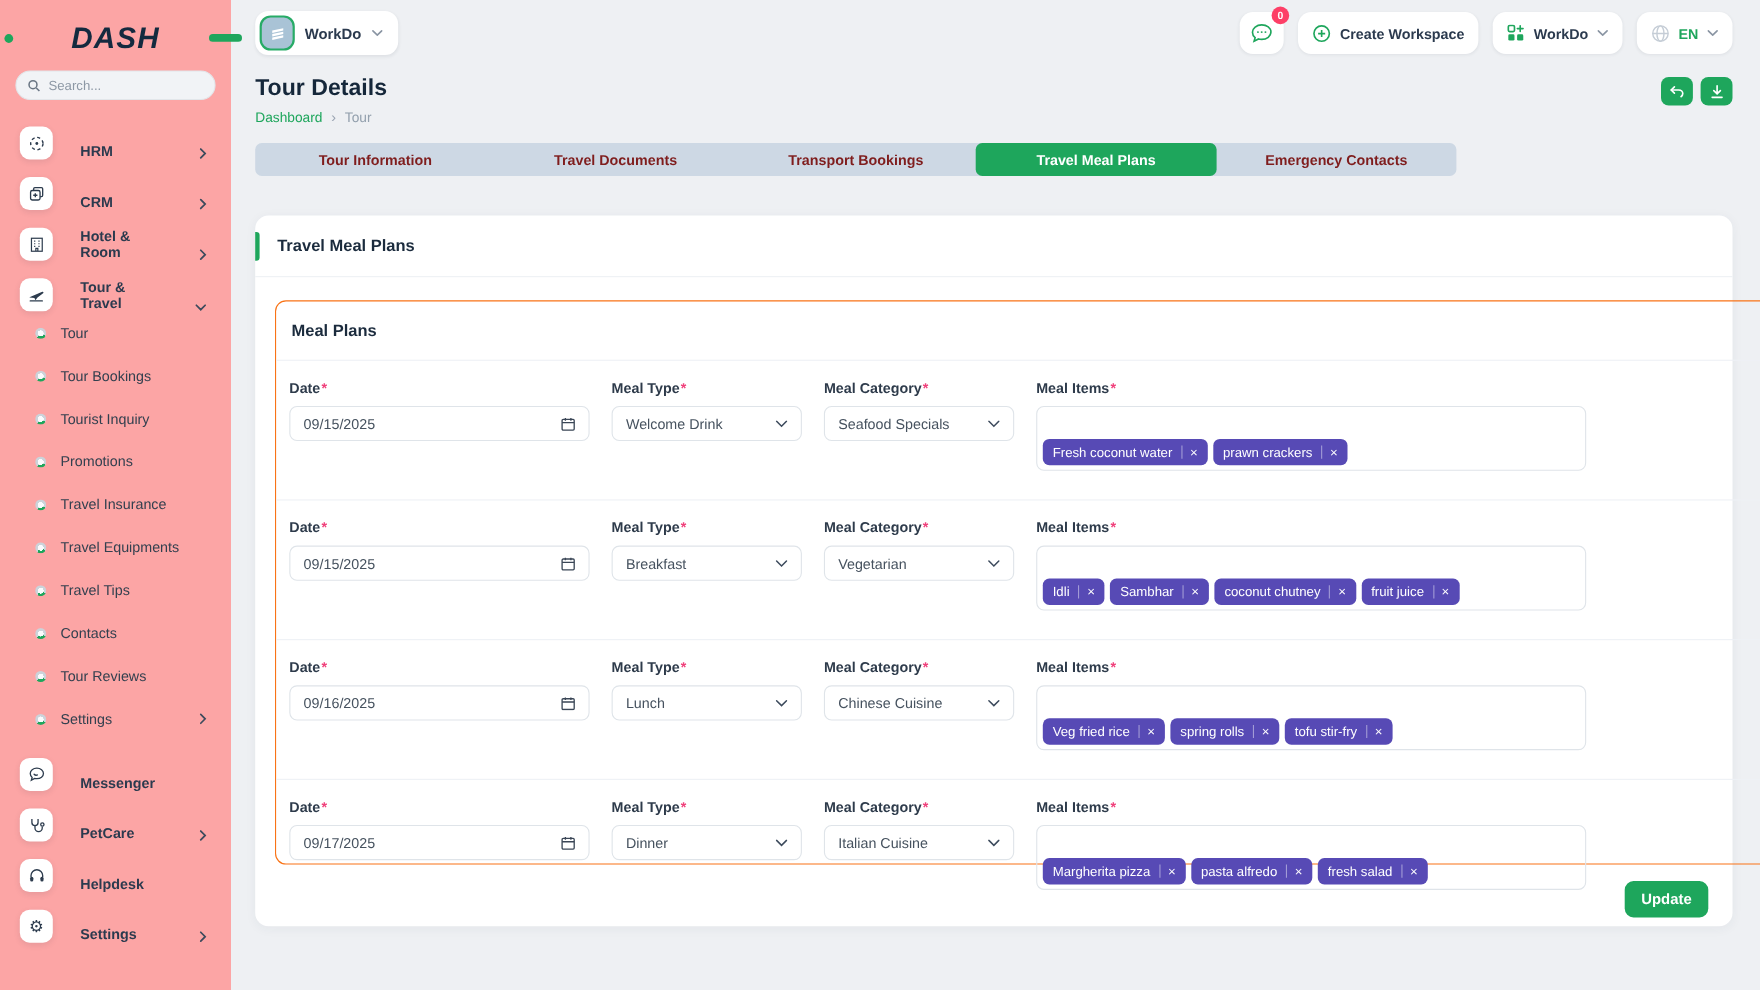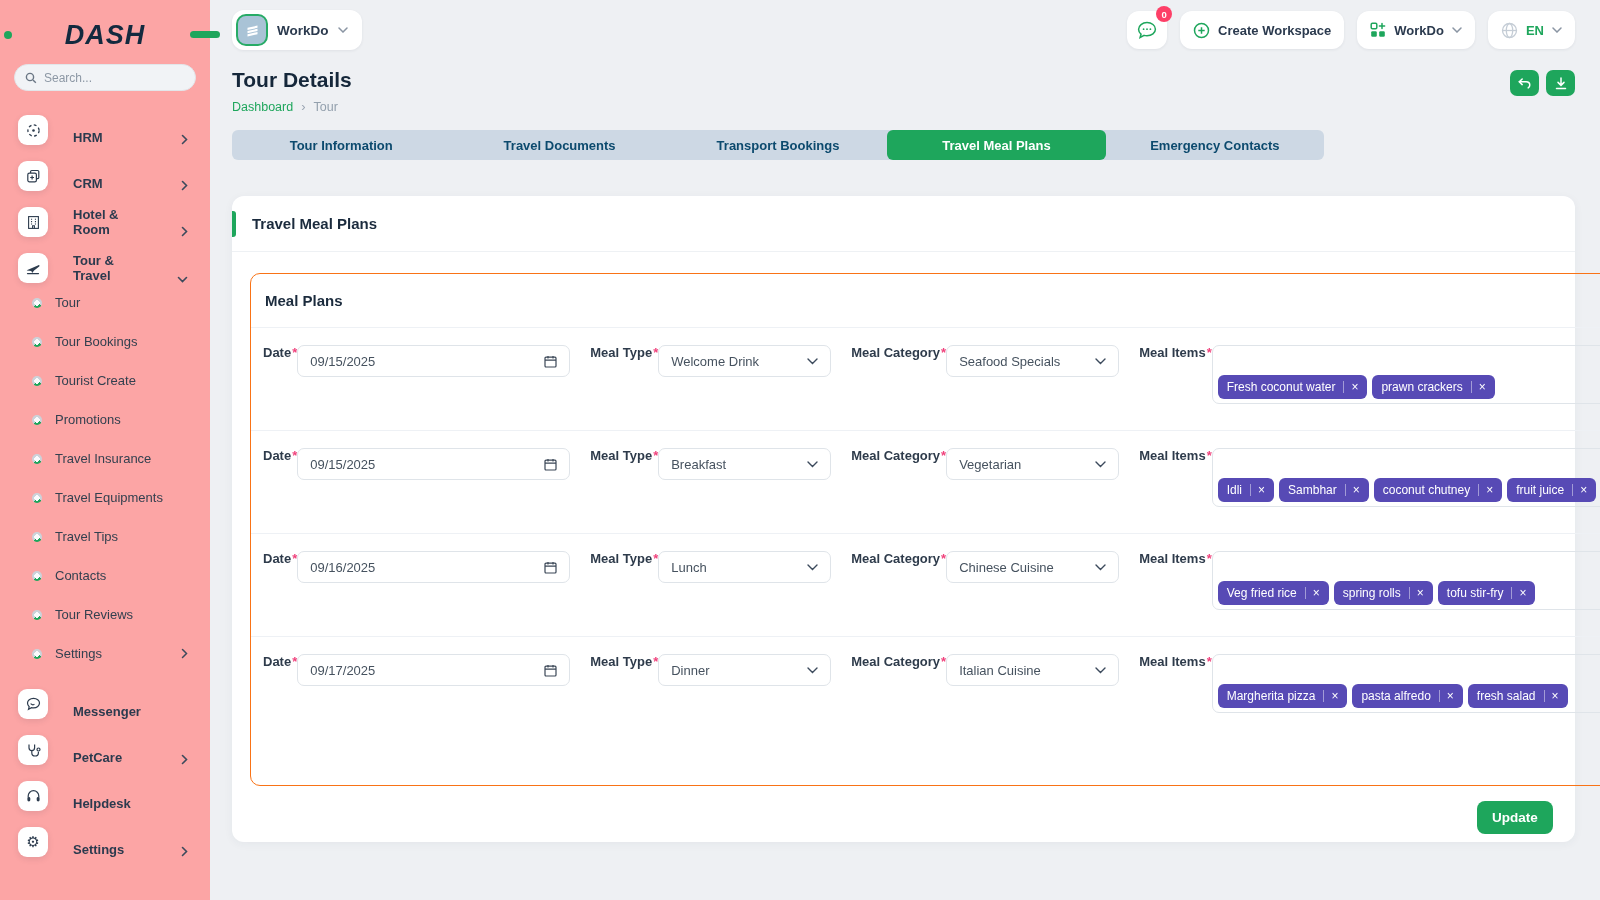--- a/index.html
+++ b/index.html
@@ -45,36 +45,36 @@
   .title-row { display:flex; align-items:flex-start; justify-content:space-between; margin-top:18px; }
   .page-title { font-size:21px; font-weight:700; color:#15273a; }
   .breadcrumb { margin-top:7px; display:flex; align-items:center; gap:8px; font-size:12.5px; }
   .bc-link { color:#1ea65c; cursor:pointer; }
   .bc-sep { color:#9aa4b2; font-size:13px; }
   .bc-current { color:#93a0ad; }
   .title-actions { display:flex; gap:7px; margin-top:2px; }
   .sq-btn { width:29px; height:26px; background:#1ea65c; border:none; border-radius:7px; display:flex; align-items:center; justify-content:center; cursor:pointer; }
 
   .tabs { margin-top:16px; width:1092px; height:30px; background:#cdd8e4; border-radius:6px; display:flex; }
-  .tab { flex:1; display:flex; align-items:center; justify-content:center; font-size:13px; font-weight:600; color:#0c4a6e; cursor:pointer; border-radius:6px; }
+  .tab { flex:1; display:flex; align-items:center; justify-content:center; font-size:13px; font-weight:600; color:#7f1d1d; cursor:pointer; border-radius:6px; }
   .tab.active { background:#1ea65c; color:#fff; }
 
   .card { margin-top:36px; width:1343px; height:646px; background:#fff; border-radius:12px; box-shadow:0 2px 10px rgba(40,50,70,.05); position:relative; }
   .card-head { height:56px; display:flex; align-items:center; border-bottom:1px solid #eef1f4; position:relative; }
   .accent { position:absolute; left:0; top:15px; width:4px; height:26px; background:#1ea65c; border-radius:0 3px 3px 0; }
   .card-title { font-size:15px; font-weight:700; margin-left:20px; color:#1b2b3d; }
 
   .inner-box { margin:21px 17px 0 18px; width:1534px; height:513px; border:1px solid #f97316; border-radius:10px; }
   .box-head { height:54px; display:flex; align-items:center; justify-content:space-between; padding:0 12px 0 14px; border-bottom:1px solid #eef1f5; }
   .box-title { font-size:15px; font-weight:700; color:#1b2b3d; }
   .add-btn { width:27px; height:27px; background:#1ea65c; color:#fff; border:none; border-radius:7px; font-size:17px; font-weight:600; display:flex; align-items:center; justify-content:center; cursor:pointer; line-height:1; }
 
   .mp-row { display:flex; align-items:flex-start; padding:17px 12px 26px 12px; border-bottom:1px solid #eef1f5; }
   .mp-row:last-child { border-bottom:none; }
-  .fgroup { display:flex; flex-direction:row; }
+  .fgroup { display:flex; flex-direction:column; }
   .fgroup + .fgroup { margin-left:20px; }
   .flabel { font-size:13px; font-weight:700; color:#2e3b4b; margin-bottom:9px; }
   .req { color:#f0427c; margin-left:1px; }
   .fld { border:1px solid #dfe4e9; border-radius:7px; background:#fff; height:32px; display:flex; align-items:center; font-size:13px; color:#46525f; }
   .date-fld { width:273px; padding:0 12px; justify-content:space-between; }
   .date-fld input { border:none; outline:none; font-size:13px; color:#46525f; width:190px; font-family:"Liberation Sans", sans-serif; background:transparent; }
   .sel { width:173px; padding:0 12px; justify-content:space-between; cursor:pointer; }
   .items-fld { width:500px; min-height:34px; border:1px solid #dfe4e9; border-radius:7px; padding:4px 5px; display:flex; align-items:flex-start; flex-wrap:wrap; gap:5px; }
   .items-fld.tall { min-height:59px; }
   .tag { background:#574ab5; color:#fff; border-radius:6px; font-size:12px; display:inline-flex; align-items:center; padding:5px 9px;margin-top:25px; }
@@ -164,21 +164,21 @@
     <div class="sub-item">
       <span class="dot"></span>
       <span class="sub-label">Tour</span>
     </div>
     <div class="sub-item">
       <span class="dot"></span>
       <span class="sub-label">Tour Bookings</span>
     </div>
     <div class="sub-item">
       <span class="dot"></span>
-      <span class="sub-label">Tourist Create</span>
+      <span class="sub-label">Tourist Inquiry</span>
     </div>
     <div class="sub-item">
       <span class="dot"></span>
       <span class="sub-label">Promotions</span>
     </div>
     <div class="sub-item">
       <span class="dot"></span>
       <span class="sub-label">Travel Insurance</span>
     </div>
     <div class="sub-item">

